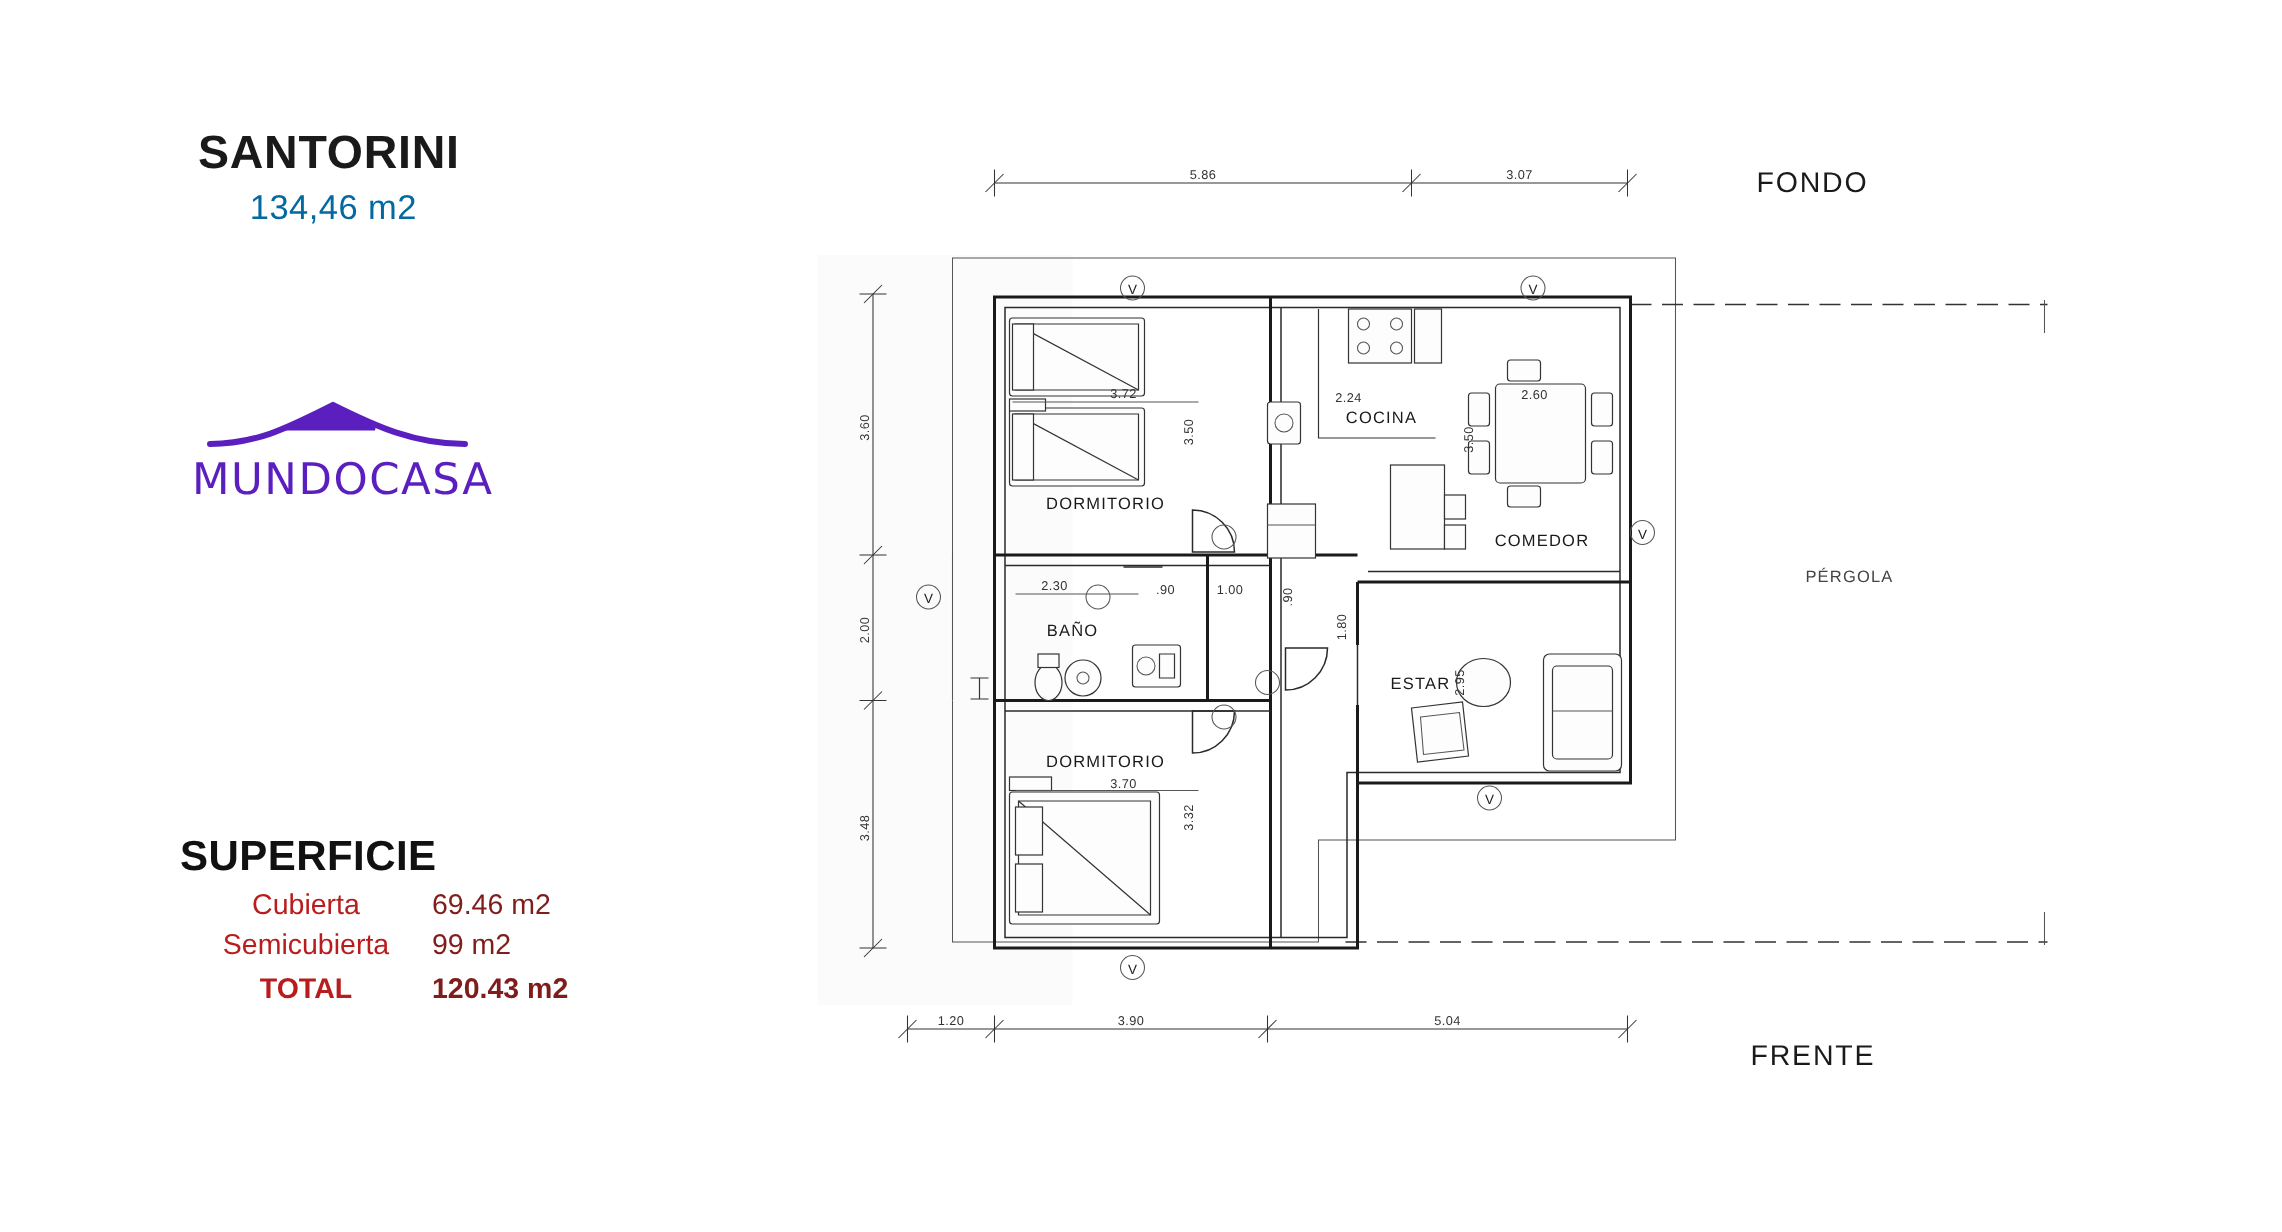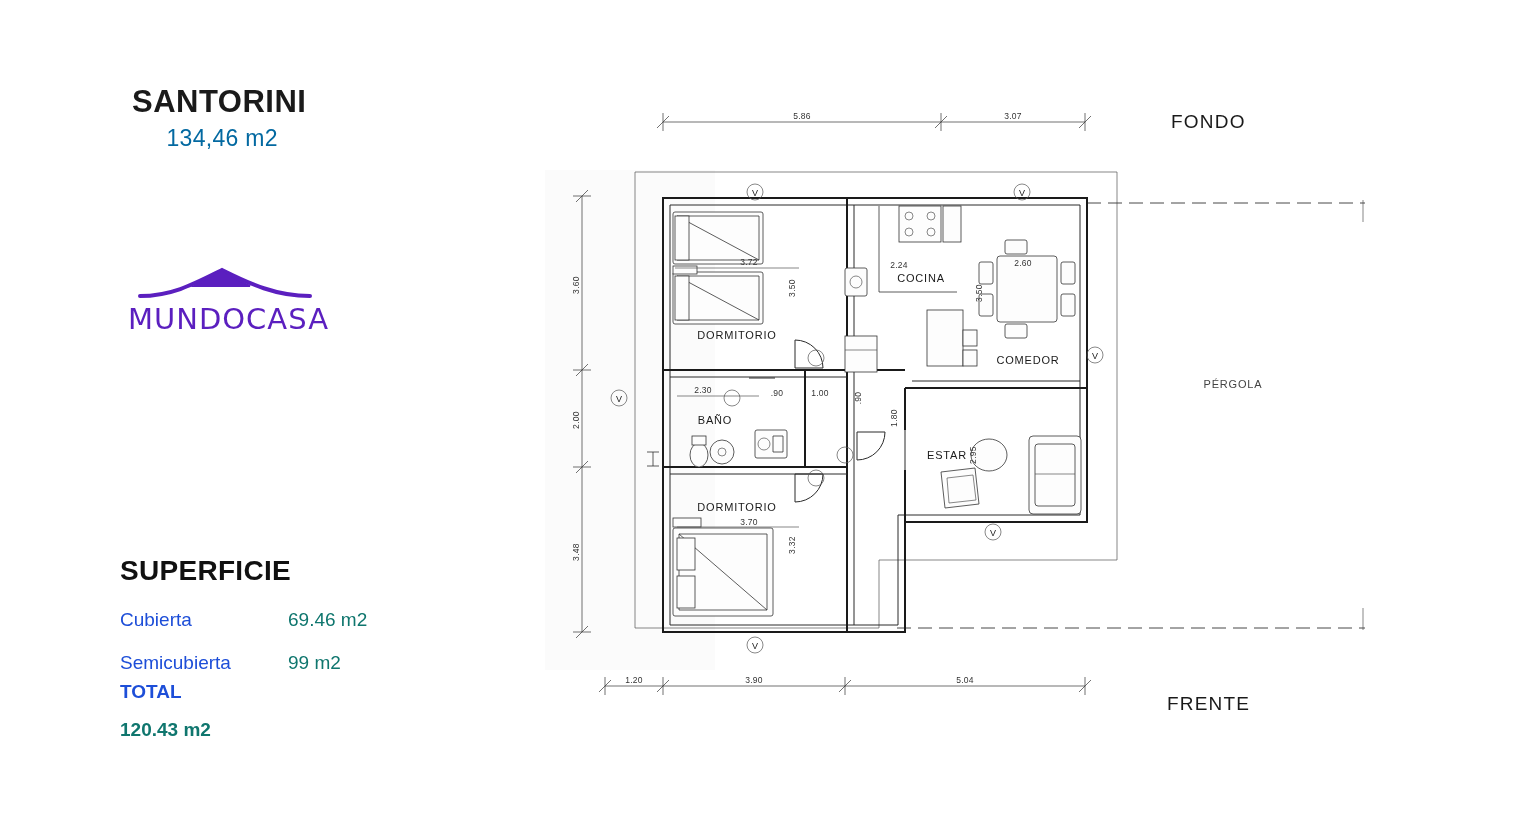--- a/index.html
+++ b/index.html
@@ -36,24 +36,24 @@
     text-align:center;
   }
 
   
   #superficie-block { position:absolute; left:120px; top:555px; width:340px; }
   #superficie-title {
     font-size:28px; font-weight:bold; letter-spacing:0.3px; color:#111;
     margin-bottom:6px;
   }
   .sup-row { display:flex; align-items:baseline; font-size:19px; margin-top:5px; }
-  .sup-label { width:168px; color:#1d4ed8; }
-  .sup-value { color:#0f766e;margin-top:16px; }
+  .sup-label { width:168px; color:#b91c1c;text-align:center; }
+  .sup-value { color:#7f1d1d; }
   .sup-row.total .sup-label, .sup-row.total .sup-value { font-weight:bold; }
-  .sup-row.total { margin-top:7px;flex-direction:column; }
+  .sup-row.total { margin-top:7px; }
 
   
   #drawing { position:absolute; left:527px; top:0; width:1021px; height:583px; }
   #drawing svg { display:block; }
 
   .lbl {
     font-family:"Liberation Sans", sans-serif;
     fill:#1a1a1a;
   }
   .room-lbl { font-size:11px; letter-spacing:0.8px; }

